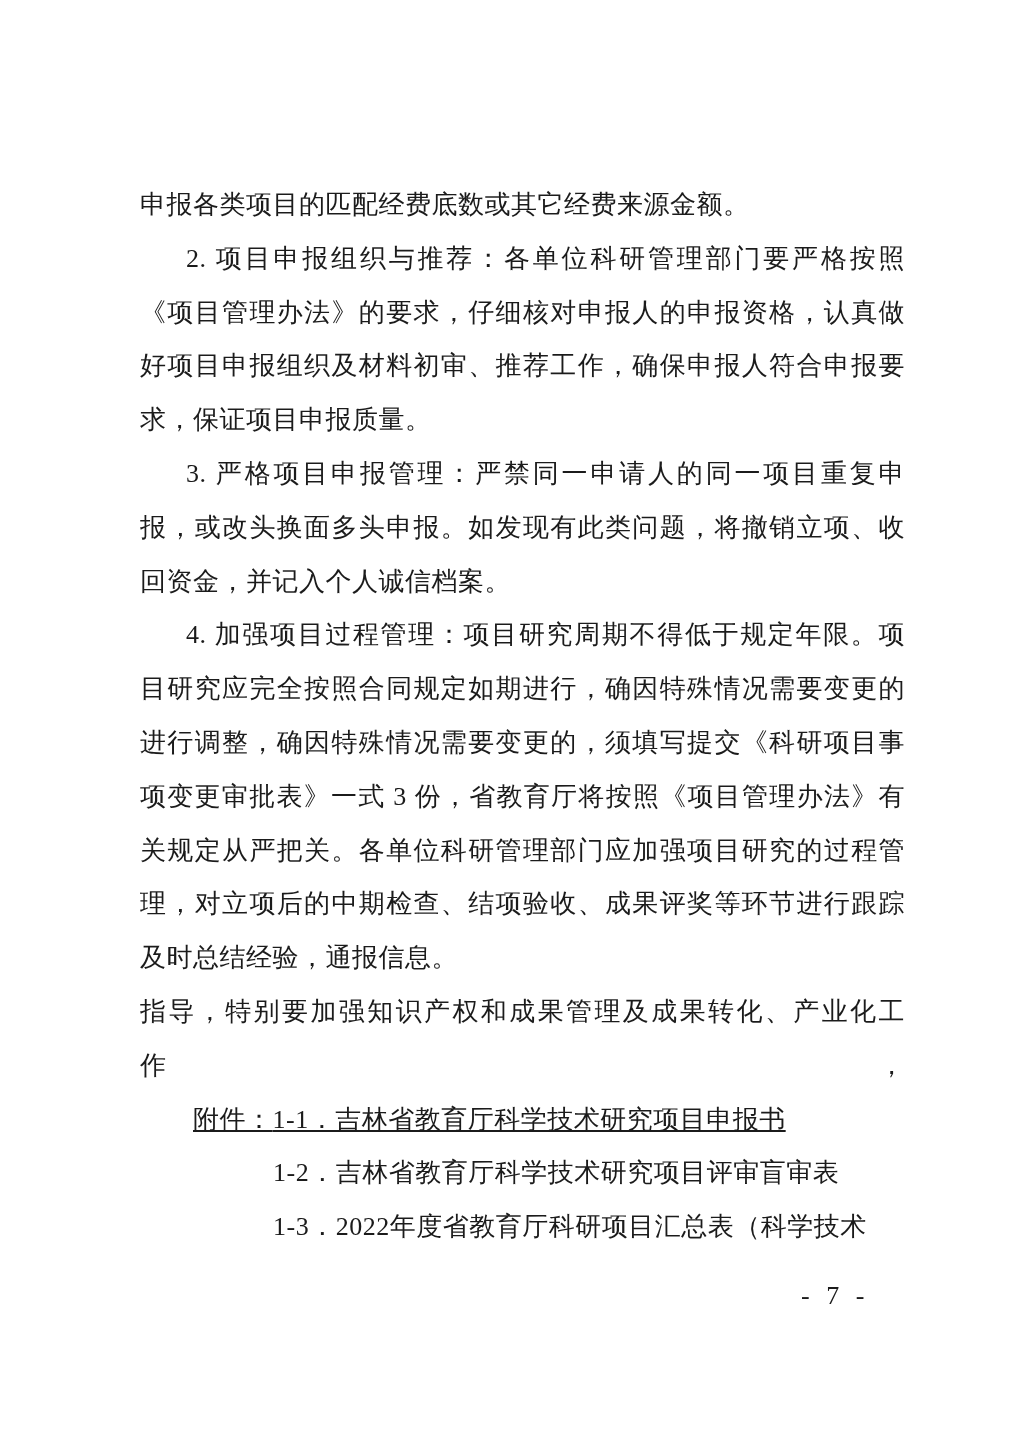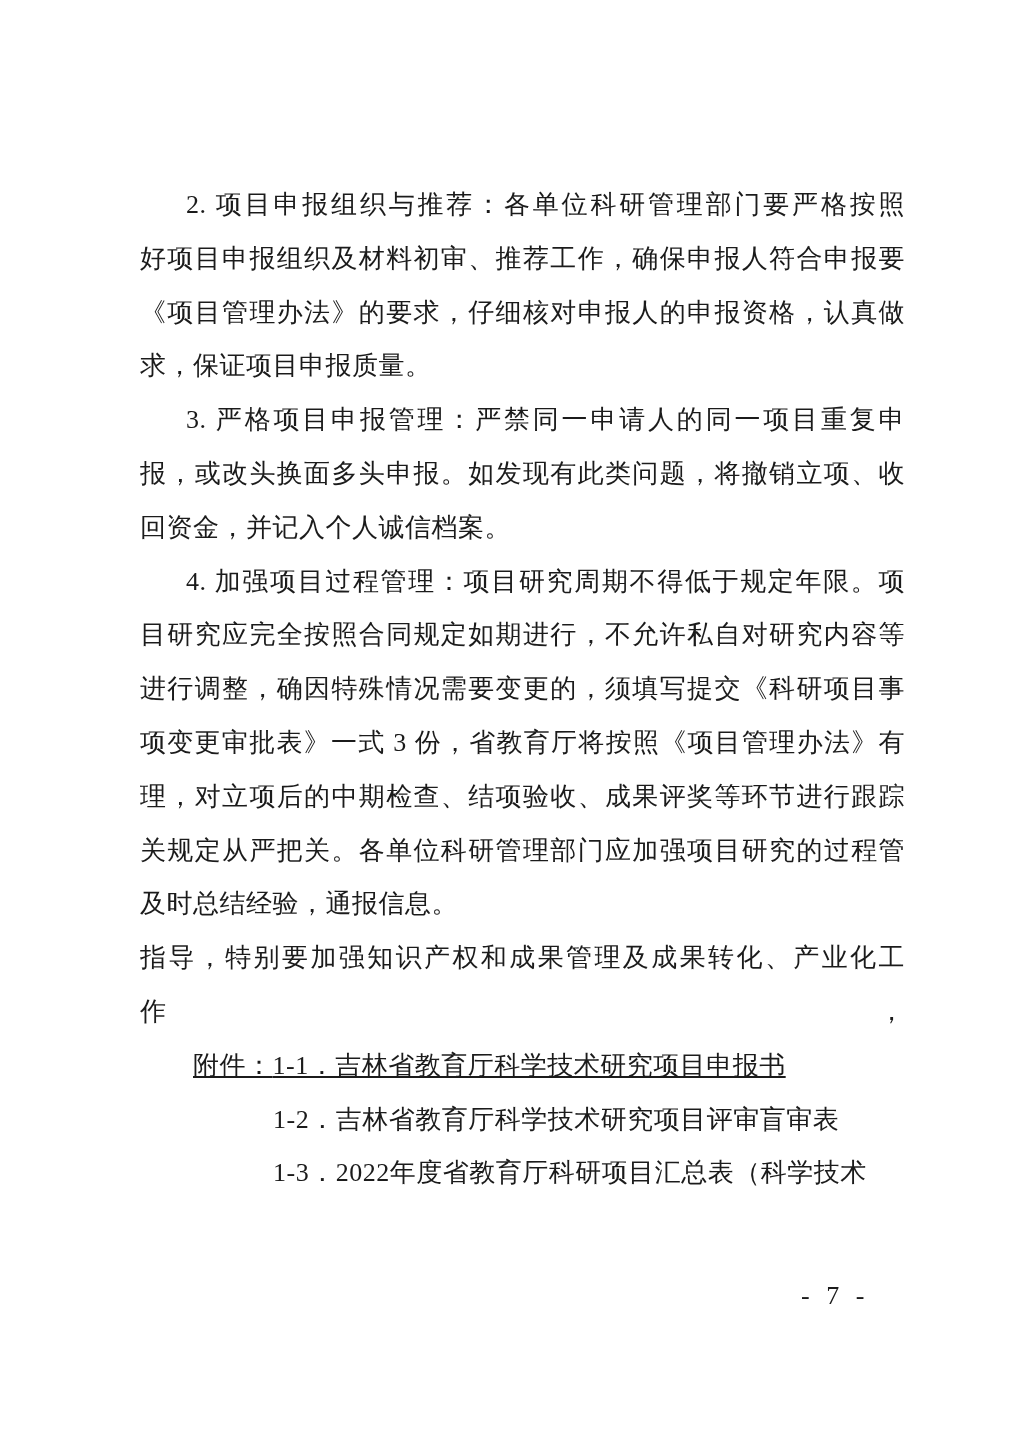--- a/index.html
+++ b/index.html
@@ -42,33 +42,34 @@
     font-size: 26px;
     letter-spacing: 5px;
     color: #1b1b1b;
   }
 </style>
 </head>
 <body>
 
 <div class="page">
   <div class="text-block">
+    <div class="line">申报各类项目的匹配经费底数或其它经费来源金额。</div>
     <div class="line j ind">2. 项目申报组织与推荐：各单位科研管理部门要严格按照</div>
+    <div class="line j">《项目管理办法》的要求，仔细核对申报人的申报资格，认真做</div>
     <div class="line j">好项目申报组织及材料初审、推荐工作，确保申报人符合申报要</div>
-    <div class="line j">《项目管理办法》的要求，仔细核对申报人的申报资格，认真做</div>
     <div class="line">求，保证项目申报质量。</div>
     <div class="line j ind">3. 严格项目申报管理：严禁同一申请人的同一项目重复申</div>
     <div class="line j">报，或改头换面多头申报。如发现有此类问题，将撤销立项、收</div>
     <div class="line">回资金，并记入个人诚信档案。</div>
     <div class="line j ind">4. 加强项目过程管理：项目研究周期不得低于规定年限。项</div>
-    <div class="line j">目研究应完全按照合同规定如期进行，不允许私自对研究内容等</div>
+    <div class="line j">目研究应完全按照合同规定如期进行，确因特殊情况需要变更的</div>
     <div class="line j">进行调整，确因特殊情况需要变更的，须填写提交《科研项目事</div>
     <div class="line j">项变更审批表》一式 3 份，省教育厅将按照《项目管理办法》有</div>
+    <div class="line j">关规定从严把关。各单位科研管理部门应加强项目研究的过程管</div>
     <div class="line j">理，对立项后的中期检查、结项验收、成果评奖等环节进行跟踪</div>
-    <div class="line j">关规定从严把关。各单位科研管理部门应加强项目研究的过程管</div>
     <div class="line">及时总结经验，通报信息。</div>
     <div class="line j">指导，特别要加强知识产权和成果管理及成果转化、产业化工作，</div>
 
     <div class="line blank"></div>
 
     <div class="line attfirst"><span>附件：</span><span>1-1．吉林省教育厅科学技术研究项目申报书</span></div>
     <div class="line attitem">1-2．吉林省教育厅科学技术研究项目评审盲审表</div>
     <div class="line attitem">1-3．2022年度省教育厅科研项目汇总表（科学技术</div>
   </div>
 

